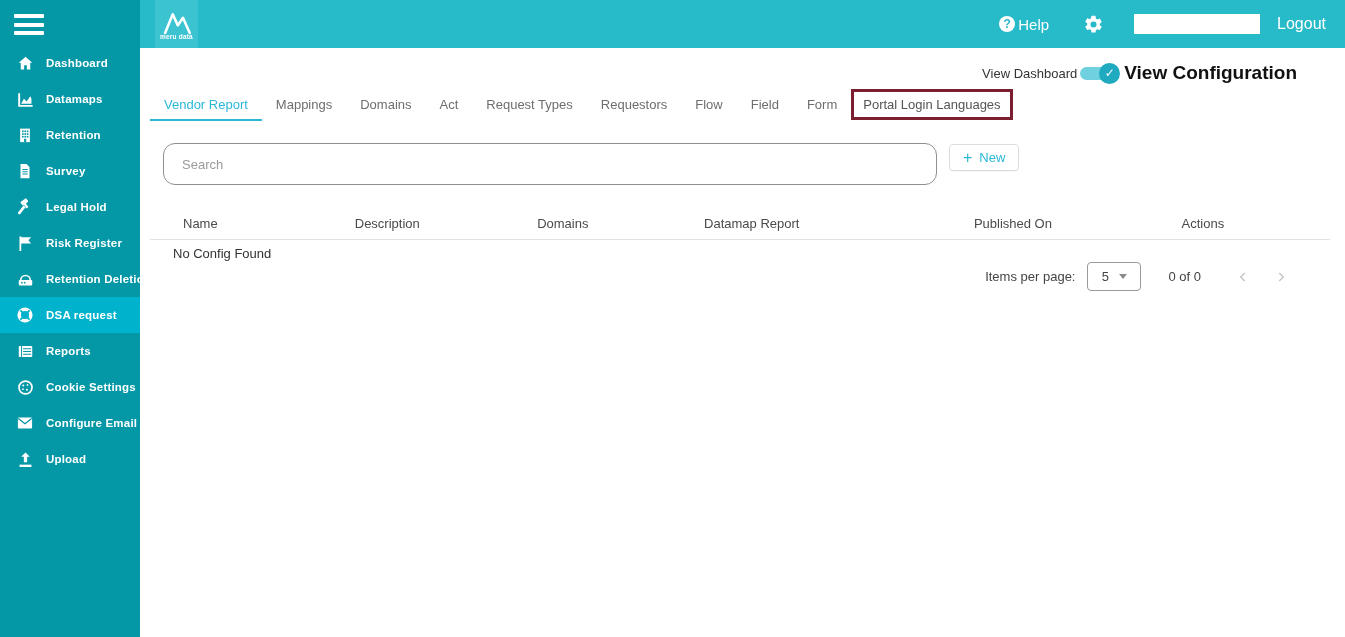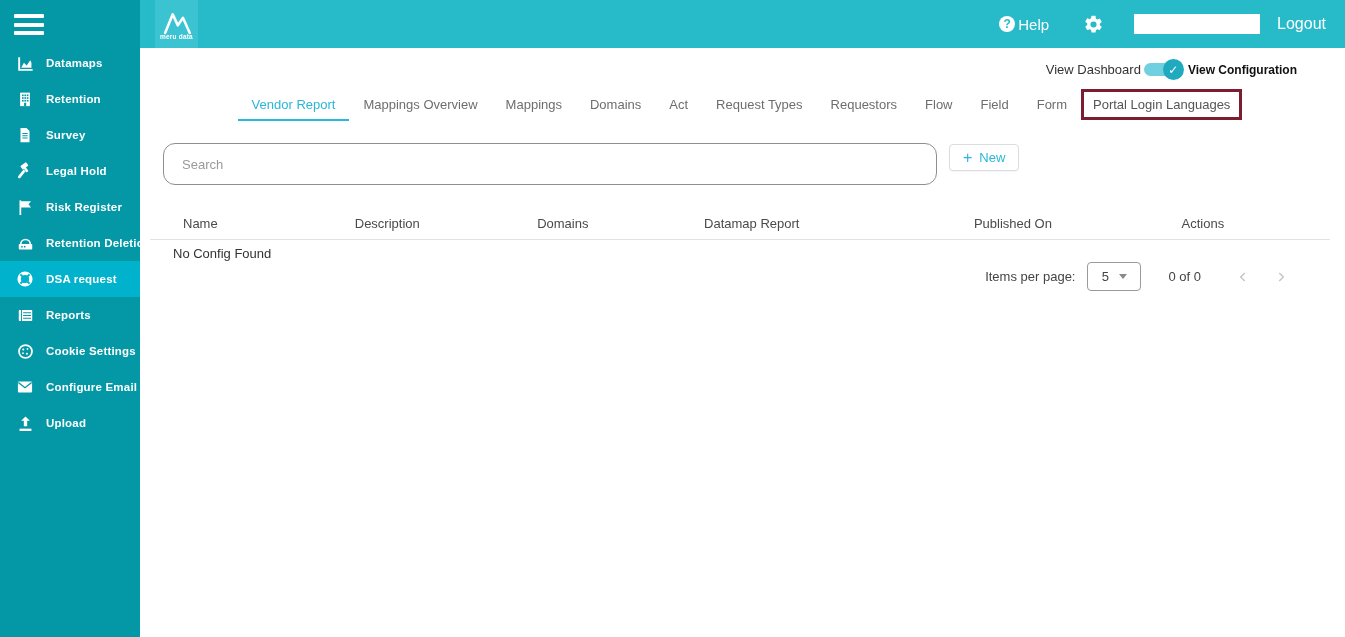--- a/index.html
+++ b/index.html
@@ -34,24 +34,24 @@
   .logout { margin-left:17px; color:#fff; font-size:16px; cursor:pointer; }
 
   
   .main { position:absolute; left:140px; top:48px; width:1205px; height:589px; background:#fff; }
 
   .toggle-row { position:absolute; top:14px; right:48px; display:flex; align-items:center; }
   .toggle-left { font-size:13px; color:#333; }
   .switch { width:32px; height:13px; background:#6fd0df; border-radius:7px; margin:0 1px 0 3px; position:relative; cursor:pointer; }
   .switch .knob { position:absolute; right:-8px; top:-4px; width:21px; height:21px; border-radius:50%;
     background:#1faabf; color:#fff; font-size:12px; display:flex; align-items:center; justify-content:center; }
-  .toggle-right { font-size:12px; font-weight:700; color:#111; margin-left:11px; }
+  .toggle-right { font-size:19px; font-weight:700; color:#111; margin-left:11px; }
 
   .tabs { position:absolute; top:40px; left:10px; width:1180px; height:33px;
-    display:flex; justify-content:center; align-items:center; }
+    display:flex; justify-content:flex-start; align-items:center; }
   .tab { font-size:13px; color:#6e6e6e; padding:8px 14px 9px 14px; cursor:pointer; white-space:nowrap; }
   .tab.active { color:#2ab7d8; border-bottom:2px solid #2ab7d8; padding-bottom:7px; }
   .tab.highlighted { border:3px solid #7d1e30; padding:5px 9px; color:#555; }
 
   .search-row { position:absolute; top:95px; left:23px; display:flex; align-items:flex-start; }
   .search-input { width:774px; height:42px; border:1px solid #8f8f8f; border-radius:12px;
     padding:0 18px; font-size:13px; color:#333; outline:none; }
   .search-input::placeholder { color:#9a9a9a; }
   .new-btn { margin-left:12px; margin-top:1px; height:27px; padding:0 13px; background:#fff;
     border:1px solid #ddd; border-radius:4px; color:#2ab7d8; font-size:13px;
@@ -83,20 +83,28 @@
 <div id="app">
 
   <aside class="sidebar">
     <div class="hamburger">
       <span></span>
         <span></span>
         <span></span>
     </div>
     <nav class="nav">
 
+      <div class="nav-item">
+        <span class="icon">
+          <svg width="19" height="19" viewBox="0 0 24 24">
+              <path d="M12 3.5l8.5 7.5h-2.5v8.5h-4.3v-5.4h-3.4v5.4H6V11H3.5z" fill="#fff"></path>
+            </svg>
+        </span>
+        <span class="lbl">Dashboard</span>
+      </div>
 
       <div class="nav-item">
         <span class="icon">
           <svg width="19" height="19" viewBox="0 0 24 24">
               <path d="M4 4v16h17" stroke="#fff" stroke-width="2.4" fill="none"></path>
               <path d="M6.5 17.5l3.5-6.5 3.5 3.5 4.5-6.5 1.5 3v6.5z" fill="#fff"></path>
             </svg>
         </span>
         <span class="lbl">Datamaps</span>
       </div>
@@ -259,21 +267,20 @@
     <div class="toggle-row">
       <span class="toggle-left">View Dashboard</span>
       <span class="switch">
         <span class="knob">✓</span>
       </span>
       <span class="toggle-right">View Configuration</span>
     </div>
 
     <div class="tabs">
       <span class="tab active">Vendor Report</span>
-      <span class="tab">Mappings Overview</span>
       <span class="tab">Mappings</span>
       <span class="tab">Domains</span>
       <span class="tab">Act</span>
       <span class="tab">Request Types</span>
       <span class="tab">Requestors</span>
       <span class="tab">Flow</span>
       <span class="tab">Field</span>
       <span class="tab">Form</span>
       <span class="tab highlighted">Portal Login Languages</span>
     </div>

